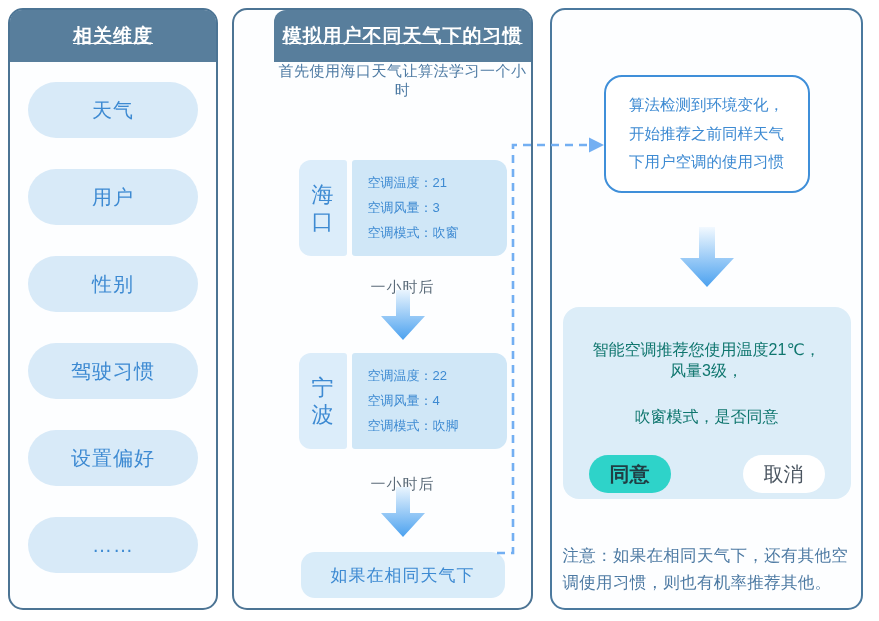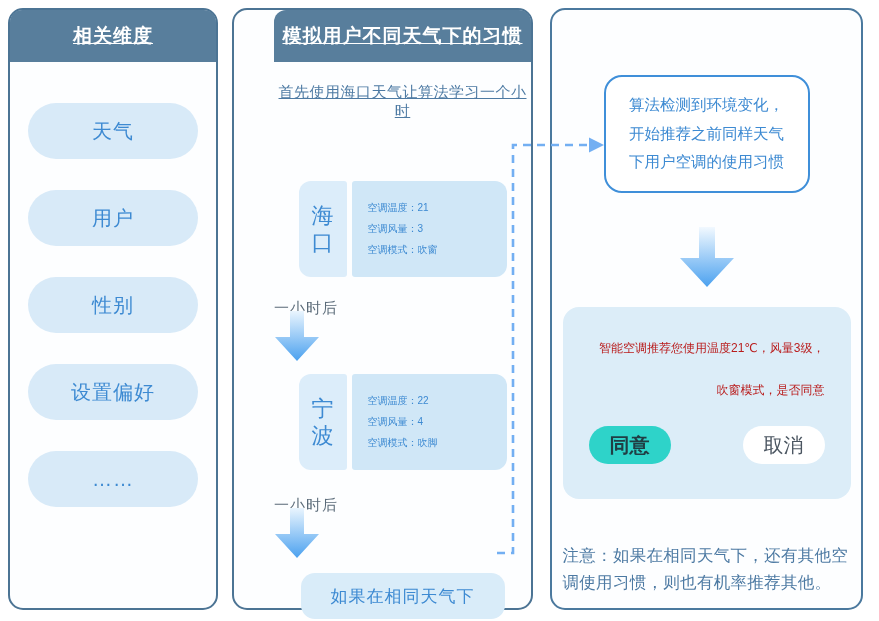--- a/index.html
+++ b/index.html
@@ -16,49 +16,49 @@
   #middle-panel { left:232px; width:301px;padding-left:40px; }
   #right-panel  { left:550px; width:313px; border-color:#4b799e; }
 
   .panel-header {
     height:52px; background:#587e9c; border-radius:12px 12px 0 0;
     display:flex; align-items:center; justify-content:center;
     color:#ffffff; font-size:19px; font-weight:bold; letter-spacing:1px;text-decoration:underline;
   }
 
   
-  .pill-list { display:flex; flex-direction:column; gap:31px; padding-top:41px; }
+  .pill-list { display:flex; flex-direction:column; gap:31px; padding-top:20px; }
   .dim-pill {
     width:170px; height:56px; margin:0 auto; border-radius:28px;
     background:#d8eaf8; color:#3d8ad2; font-size:20px;
     display:flex; align-items:center; justify-content:center; letter-spacing:1px;
   }
 
   
   .intro-text {
-    margin-top:21px; text-align:center;
-    color:#4d7aa3; font-size:15px; letter-spacing:0.5px;text-decoration:underline;
+    text-align:center;
+    color:#4d7aa3; font-size:15px; letter-spacing:0.5px;
   }
   .city-box {
     width:208px; height:96px; margin:60px auto 0;
     display:flex; border-radius:12px;
   }
   .city-cell {
     width:48px; background:#dcedfa; border-radius:12px 3px 3px 12px;
     display:flex; align-items:center; justify-content:center;
     color:#3d8ad2; font-size:22px; margin-right:5px;
   }
   .city-name { width:24px; word-break:break-all; text-align:center; line-height:1.25; }
   .city-info {
     flex:1; background:#d0e7f7; border-radius:3px 12px 12px 3px;
     display:flex; flex-direction:column; justify-content:center; gap:7px;
-    padding-left:16px; color:#3d8ad2; font-size:10px;
+    padding-left:16px; color:#3d8ad2; font-size:13px;
   }
   .city-box-2 { margin-top:13px; }
-  .interval { display:flex; flex-direction:column; margin-top:22px; }
+  .interval { display:flex; flex-direction:column; align-items:center; margin-top:22px; }
   .interval-2 { margin-top:26px; }
   .interval-label { color:#5b6b79; font-size:15px; letter-spacing:1px; }
   .arrow-down { margin-top:-7px; line-height:0; }
   .switch-box {
     width:204px; height:46px; margin:15px auto 0;
     background:#d9ecf9; border-radius:14px;
     display:flex; align-items:center; justify-content:center;
     color:#3d8ad2; font-size:17px; letter-spacing:1px;
   }
 
@@ -66,21 +66,21 @@
   .bubble {
     width:198px; margin:65px auto 0; background:#ffffff;
     border:2px solid #3f8fd9; border-radius:18px; padding:14px 2px;
     text-align:center; color:#3d8ad2; font-size:15.5px; line-height:1.85;
   }
   .right-arrow-wrap { text-align:center; margin-top:34px; line-height:0; }
   .card {
     width:288px; height:192px; margin:20px auto 0; box-sizing:border-box;
     background:#dcedf8; border-radius:16px; padding:33px 26px 0;
   }
-  .card-line { text-align:right; color:#b91c1c; font-size:12px; }
+  .card-line { text-align:center; color:#0f766e; font-size:16px; }
   .card-line-2 { margin-top:25px; }
   .card-buttons { display:flex; justify-content:space-between; margin-top:27px; }
   .btn {
     width:82px; height:38px; border-radius:19px; border:none;
     display:flex; align-items:center; justify-content:center;
     font-size:20px; font-family:inherit; cursor:pointer;
   }
   .btn-agree  { background:#2ed3c9; color:#203e44; font-weight:bold; }
   .btn-cancel { background:#ffffff; color:#4a5560; }
   .note {
@@ -96,20 +96,21 @@
 </style>
 </head>
 <body>
 
 <div class="panel" id="left-panel">
   <div class="panel-header">相关维度</div>
   <div class="pill-list">
     <div class="dim-pill">天气</div>
     <div class="dim-pill">用户</div>
     <div class="dim-pill">性别</div>
+    <div class="dim-pill">驾驶习惯</div>
     <div class="dim-pill">设置偏好</div>
     <div class="dim-pill">……</div>
   </div>
 </div>
 
 <div class="panel" id="middle-panel">
   <div class="panel-header">模拟用户不同天气下的习惯</div>
   <div class="intro-text">首先使用海口天气让算法学习一个小时</div>
 
   <div class="city-box">

